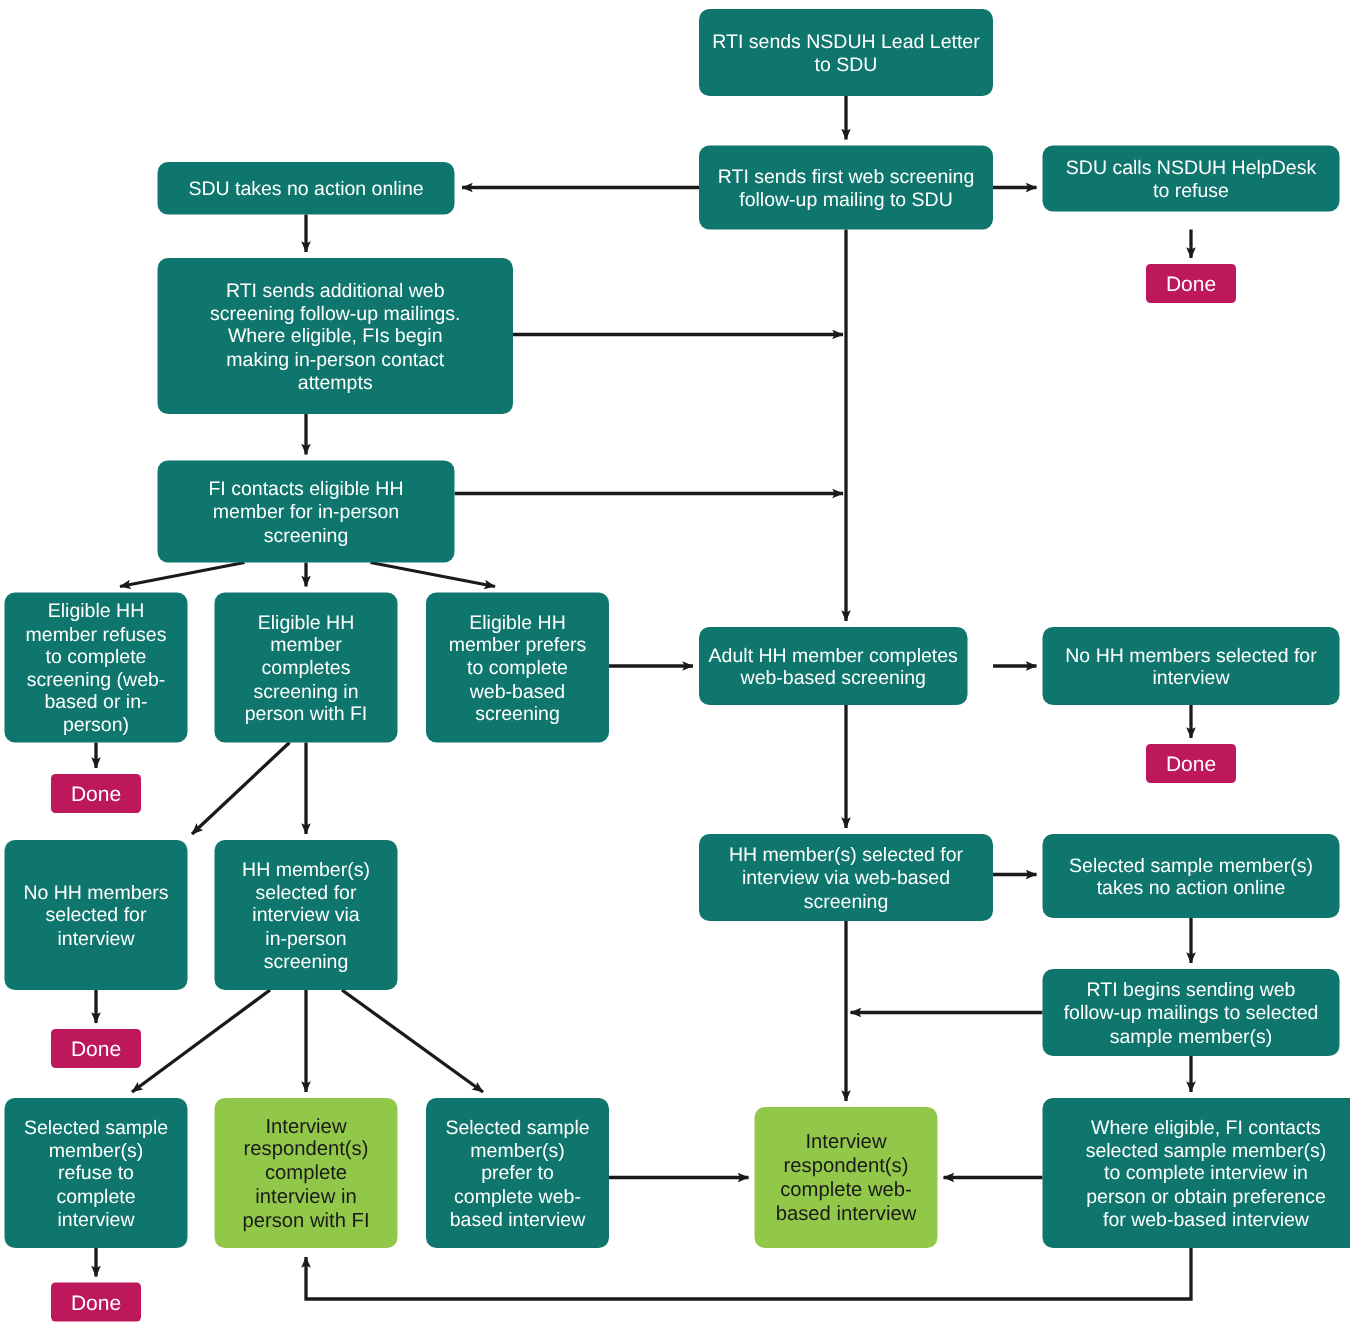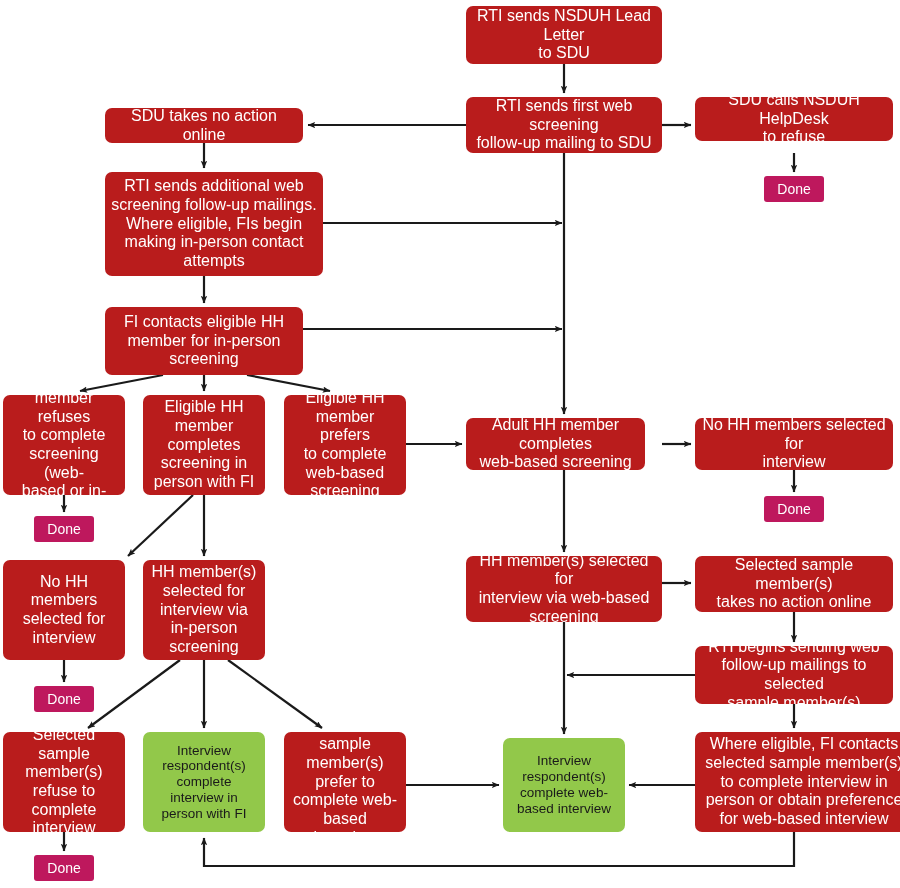--- a/index.html
+++ b/index.html
@@ -36,23 +36,23 @@
     padding: 3px 6px;
     line-height: 1.17;
     overflow: hidden;
   }
   .node span {
     display: block;
     width: 100%;
     white-space: pre-line;
   }
   .n-teal {
-    background: #b91c1c;
+    background: #0f766e;
     color: #ffffff;
-    font-size: 16px;
+    font-size: 13px;
   }
   .n-green {
     background: #92c84a;
     color: #1a1a1a;
     font-size: 13.5px;
   }
   .n-red {
     background: #be185d;
     color: #ffffff;
     font-size: 14px;
@@ -150,21 +150,21 @@
       <div class="node n-teal" style="left: 105px; top: 108px; width: 198px; height: 35px;">
         <span>SDU takes no action online</span>
       </div>
       <div class="node n-teal" style="left: 695px; top: 97px; width: 198px; height: 44px;">
         <span>SDU calls NSDUH HelpDesk
 to refuse</span>
       </div>
       <div class="node n-red" style="left: 764px; top: 176px; width: 60px; height: 26px;">
         <span>Done</span>
       </div>
-      <div class="node n-teal" style="left: 105px; top: 172px; width: 218px; height: 104px;">
+      <div class="node n-teal" style="left: 105px; top: 172px; width: 237px; height: 104px;">
         <span>RTI sends additional web
 screening follow-up mailings.
 Where eligible, FIs begin
 making in-person contact
 attempts</span>
       </div>
       <div class="node n-teal" style="left: 105px; top: 307px; width: 198px; height: 68px;">
         <span>FI contacts eligible HH
 member for in-person
 screening</span>
@@ -213,21 +213,21 @@
       <div class="node n-teal" style="left: 143px; top: 560px; width: 122px; height: 100px;">
         <span>HH member(s)
 selected for
 interview via
 in-person
 screening</span>
       </div>
       <div class="node n-red" style="left: 34px; top: 686px; width: 60px; height: 26px;">
         <span>Done</span>
       </div>
-      <div class="node n-teal" style="left: 466px; top: 556px; width: 196px; height: 66px;">
+      <div class="node n-teal" style="left: 466px; top: 556px; width: 196px; height: 58px;">
         <span>HH member(s) selected for
 interview via web-based
 screening</span>
       </div>
       <div class="node n-teal" style="left: 695px; top: 556px; width: 198px; height: 56px;">
         <span>Selected sample member(s)
 takes no action online</span>
       </div>
       <div class="node n-teal" style="left: 695px; top: 646px; width: 198px; height: 58px;">
         <span>RTI begins sending web

